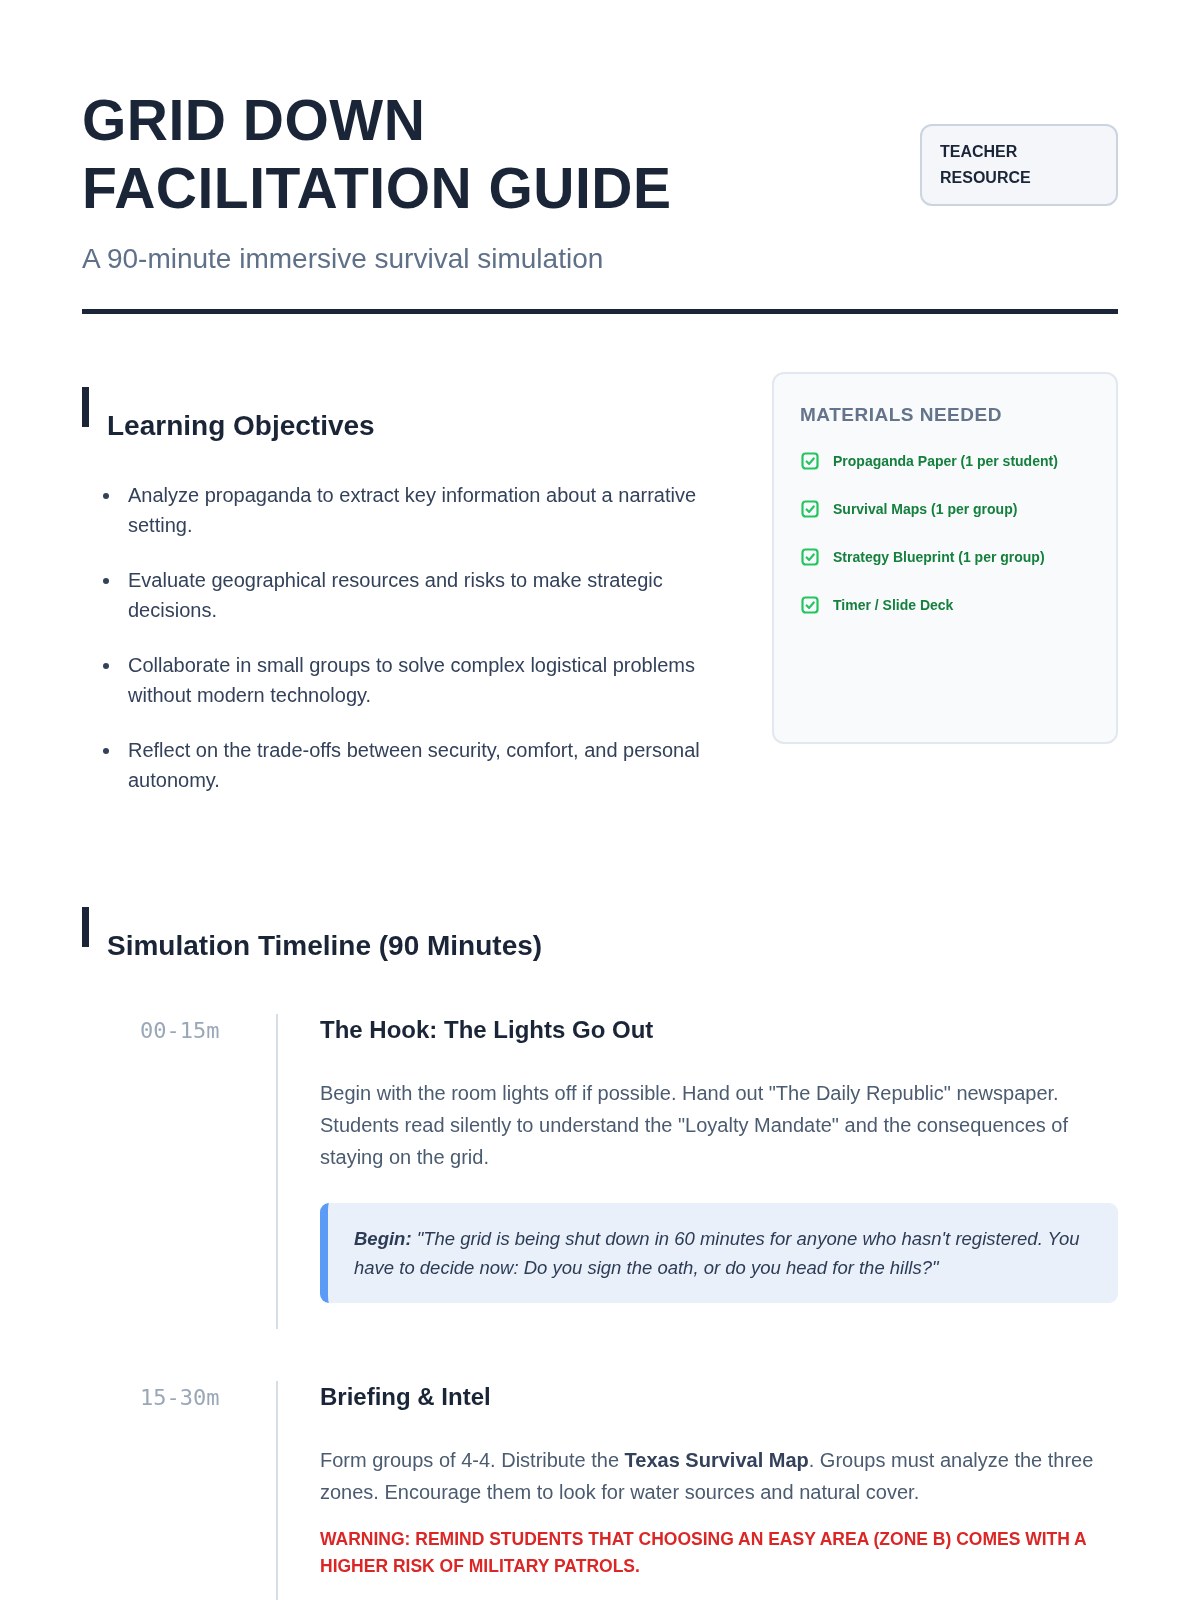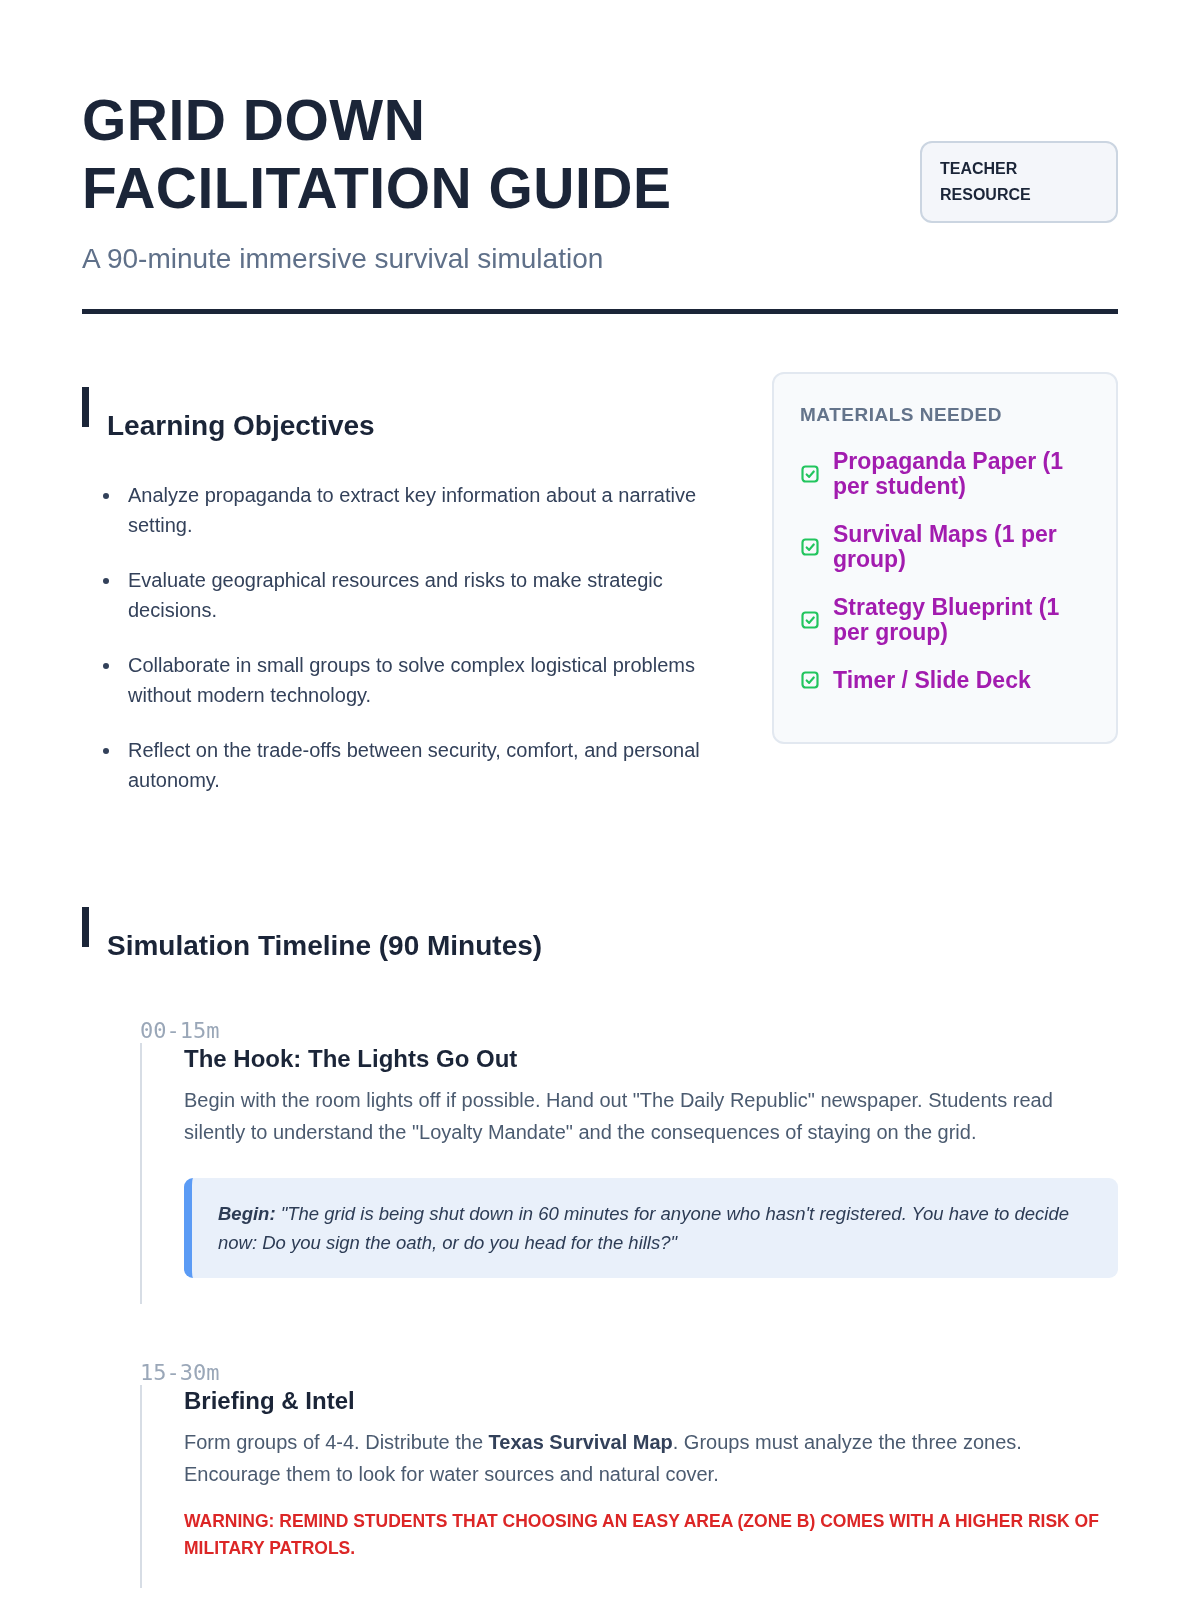--- a/index.html
+++ b/index.html
@@ -6,21 +6,21 @@
   html, body { width: 1200px; height: 1600px; }
   body {
     background: #ffffff;
     font-family: "Liberation Sans", sans-serif;
     color: #1b2538;
     overflow: hidden;
   }
   .page { padding: 86px 82px 0 82px; width: 1200px; }
 
   
-  .header-row { display: flex; justify-content: space-between; align-items: flex-end; }
+  .header-row { display: flex; justify-content: space-between; align-items: center; }
   h1 {
     font-size: 57px;
     line-height: 1.2;
     font-weight: 800;
     letter-spacing: 0.5px;
     color: #1b2538;
     text-transform: uppercase;
   }
   .badge {
     flex-shrink: 0;
@@ -77,47 +77,47 @@
     font-size: 19px;
     font-weight: 800;
     letter-spacing: 0.5px;
     color: #64748b;
   }
   .material-item {
     display: flex;
     align-items: center;
     gap: 13px;
     margin-top: 23px;
-    font-size: 23px;
+    font-size: 14px;
     font-weight: 600;
     line-height: 25px;
-    color: #a21caf;
+    color: #15803d;
   }
   .check-icon { width: 20px; height: 20px; flex-shrink: 0; }
 
   
   .timeline-head { margin-top: 72px; }
-  .entry { display: flex; padding-left: 58px; margin-top: 52px; flex-direction: column; }
+  .entry { display: flex; padding-left: 58px; margin-top: 52px; }
   .entry-time {
     width: 136px;
     flex-shrink: 0;
     font-family: "DejaVu Sans Mono", "Liberation Mono", monospace;
     font-size: 22px;
     color: #9aa7b8;
     padding-top: 4px;
   }
   .entry-content {
     flex: 1;
     border-left: 2px solid #d7dde5;
     padding: 2px 0 26px 42px;
     min-width: 0;
   }
   .entry-title { font-size: 24px; font-weight: 700; color: #1b2538; }
   .entry-body {
-    margin-top: 11px;
+    margin-top: 33px;
     font-size: 20px;
     line-height: 32px;
     color: #4b5b70;
   }
   .entry-body .b { font-weight: 700; color: #33415a; }
 
   .prompt-box {
     margin-top: 30px;
     background: #e9f0fa;
     border-left: 8px solid #5b9bf5;

